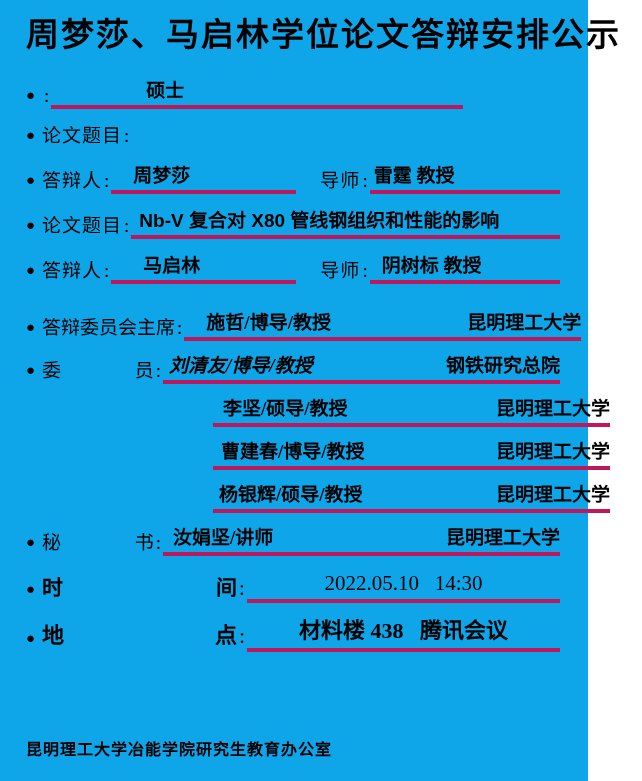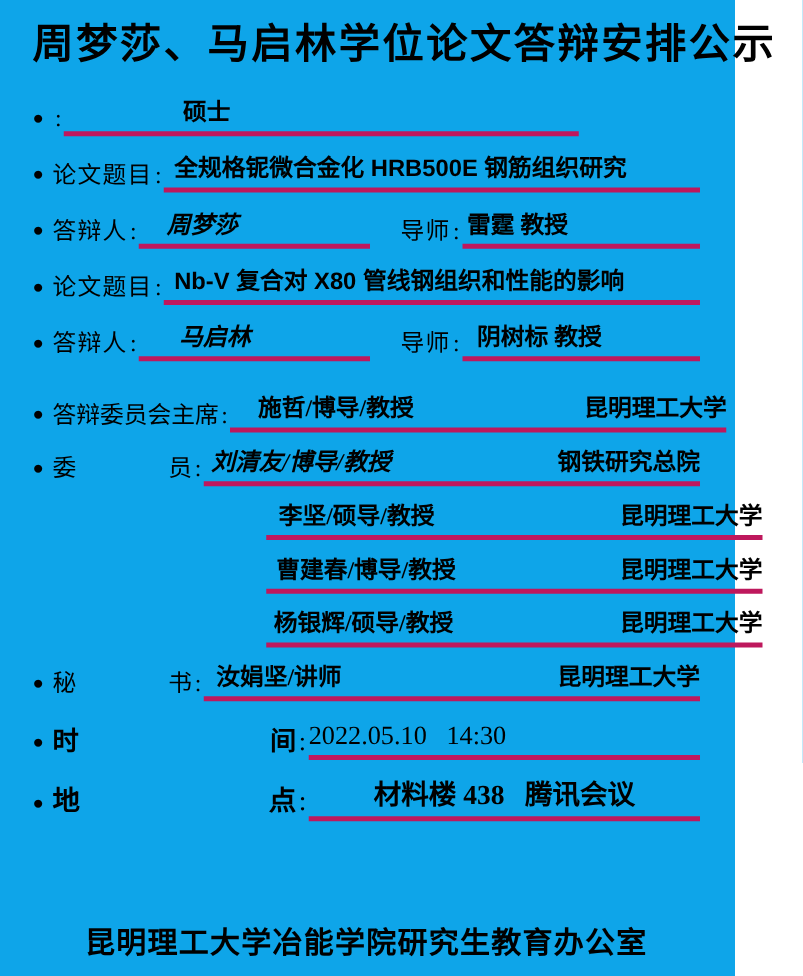--- a/index.html
+++ b/index.html
@@ -21,21 +21,21 @@
   .colon { margin:0 2px; }
   .line { border-bottom:4px solid #be185d; flex:1 1 auto; white-space:pre;
           padding-bottom:1px; min-height:26px; }
   .val { white-space:pre; display:inline-block; }
 
   
   .line-degree { margin-right:97px; }
   .line-degree .val { text-indent:95px; font-weight:bold; }
   .line-thesis .val { text-indent:8px; font-weight:bold;
                       font-family:"Liberation Sans", sans-serif; }
-  .line-defender { flex:0 0 185px;font-style:italic; }
+  .line-defender { flex:0 0 185px; }
   .name { font-weight:bold; }
   .line-defender1 .val { text-indent:22px; }
   .line-defender2 .val { text-indent:32px; }
   .lbl-advisor { margin-left:24px; }
   .line-advisor1 .val { text-indent:4px; }
   .line-advisor2 .val { text-indent:12px; }
 
   
   .committee { margin-top:26px; }
   .committee .row { line-height:26px; margin-bottom:12px; }
@@ -48,27 +48,27 @@
   .p-m2 { padding-left:8px; }
   .p-m3 { padding-left:6px; }
   .p-sec { padding-left:10px; }
   .indent-spacer { flex:0 0 187px; }
 
   
   .row-time { margin-top:10px; font-size:21px; line-height:30px; margin-bottom:12px; }
   .row-place { margin-top:12px; font-size:22px; line-height:32px; }
   .lbl-big { display:inline-block; width:195px; text-align:justify;
              text-align-last:justify; white-space:nowrap; font-weight:bold; }
-  .line-time { }
+  .line-time { text-align:center; }
   .line-time .val { font-weight:normal; }
   .line-place { text-align:center; }
   .line-place .val { font-weight:bold; }
 
   
-  .footer-office { margin-top:84px; text-align:center; font-size:24px;
+  .footer-office { margin-top:84px; text-align:left; font-size:16px;
                    line-height:28px; font-weight:600; letter-spacing:1px; }
   .footer-date { margin-top:18px; text-align:right; font-size:20px;
                  line-height:28px; font-weight:600; padding-right:2px;
                  white-space:pre; }
 </style>
 </head>
 <body>
 
 <div class="page">
 
@@ -77,21 +77,20 @@
   <div class="row">
     <span class="bullet">●</span>
       <span class="colon">:</span>
     <span class="line line-degree"><span class="val">硕士</span></span>
   </div>
 
   <div class="row">
     <span class="bullet">●</span>
     <span class="lbl">论文题目</span>
       <span class="colon">:</span>
-    <span class="line line-thesis"><span class="val">全规格铌微合金化 HRB500E 钢筋组织研究</span></span>
   </div>
 
   <div class="row">
     <span class="bullet">●</span>
     <span class="lbl">答辩人</span>
       <span class="colon">:</span>
     <span class="line line-defender line-defender1"><span class="val name">周梦莎</span></span>
     <span class="lbl lbl-advisor">导师</span>
       <span class="colon">:</span>
     <span class="line line-advisor1"><span class="val name">雷霆 教授</span></span>

